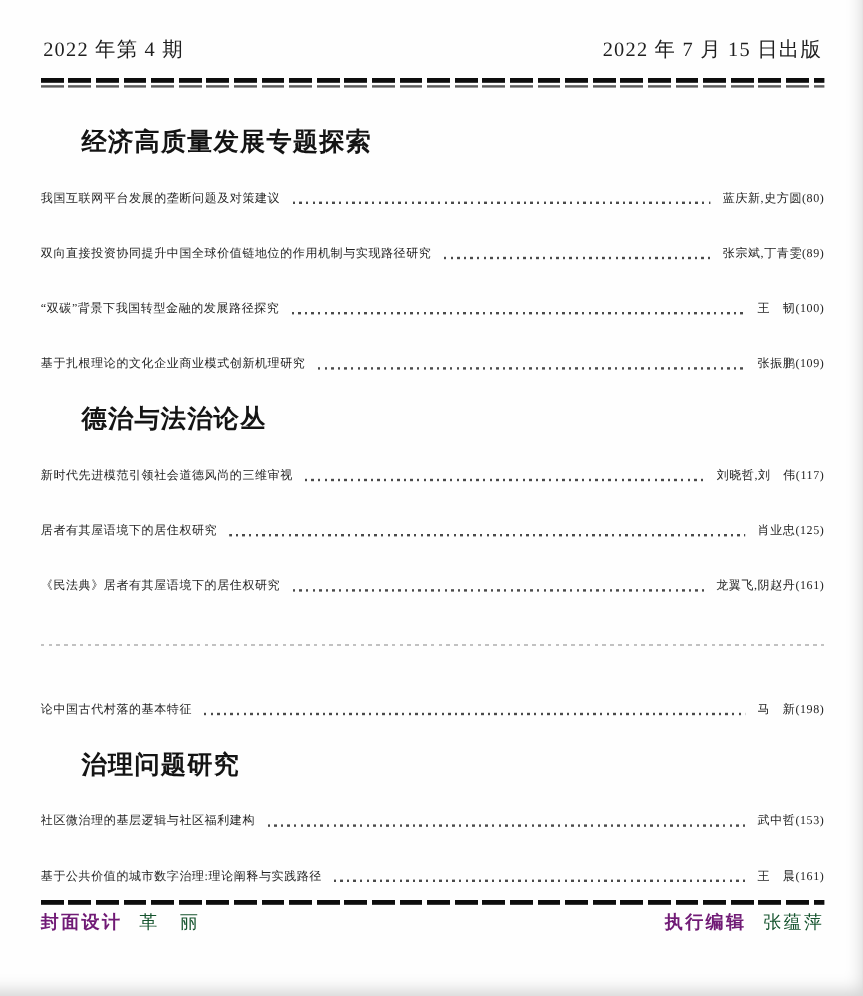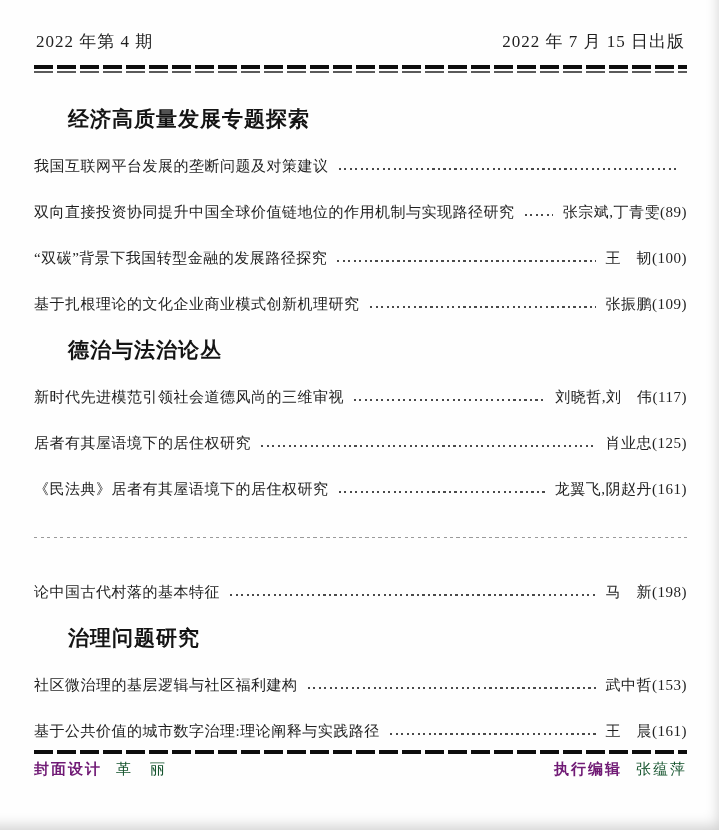--- a/index.html
+++ b/index.html
@@ -48,21 +48,21 @@
     font-size: 21px;
     letter-spacing: 1px;
     color: #141414;
     margin: 18px 0 27px 34px;
     line-height: 20px;
   }
 
   .row-entry {
     display: flex;
     align-items: flex-end;
-    font-size: 15px;
+    font-size: 10px;
     line-height: 20px;
     margin-bottom: 26px;
     white-space: nowrap;
   }
   .row-entry .title { flex: 0 0 auto; letter-spacing: 0.5px; }
   .row-entry .leader {
     flex: 1 1 auto;
     align-self: center;
     height: 2px;
     margin: 6px 10px 0 10px;
@@ -112,20 +112,21 @@
   <div class="rule-double">
     <div class="thick"></div>
     <div class="thin"></div>
   </div>
 
   <div class="contents" id="contents">
       <div class="row-section">经济高质量发展专题探索</div>
       <div class="row-entry">
         <span class="title">我国互联网平台发展的垄断问题及对策建议</span>
         <span class="leader"></span>
+        <span class="ref">蓝庆新,史方圆(80)</span>
       </div>
       <div class="row-entry">
         <span class="title">双向直接投资协同提升中国全球价值链地位的作用机制与实现路径研究</span>
         <span class="leader"></span>
         <span class="ref">张宗斌,丁青雯(89)</span>
       </div>
       <div class="row-entry">
         <span class="title">“双碳”背景下我国转型金融的发展路径探究</span>
         <span class="leader"></span>
         <span class="ref">王　韧(100)</span>

